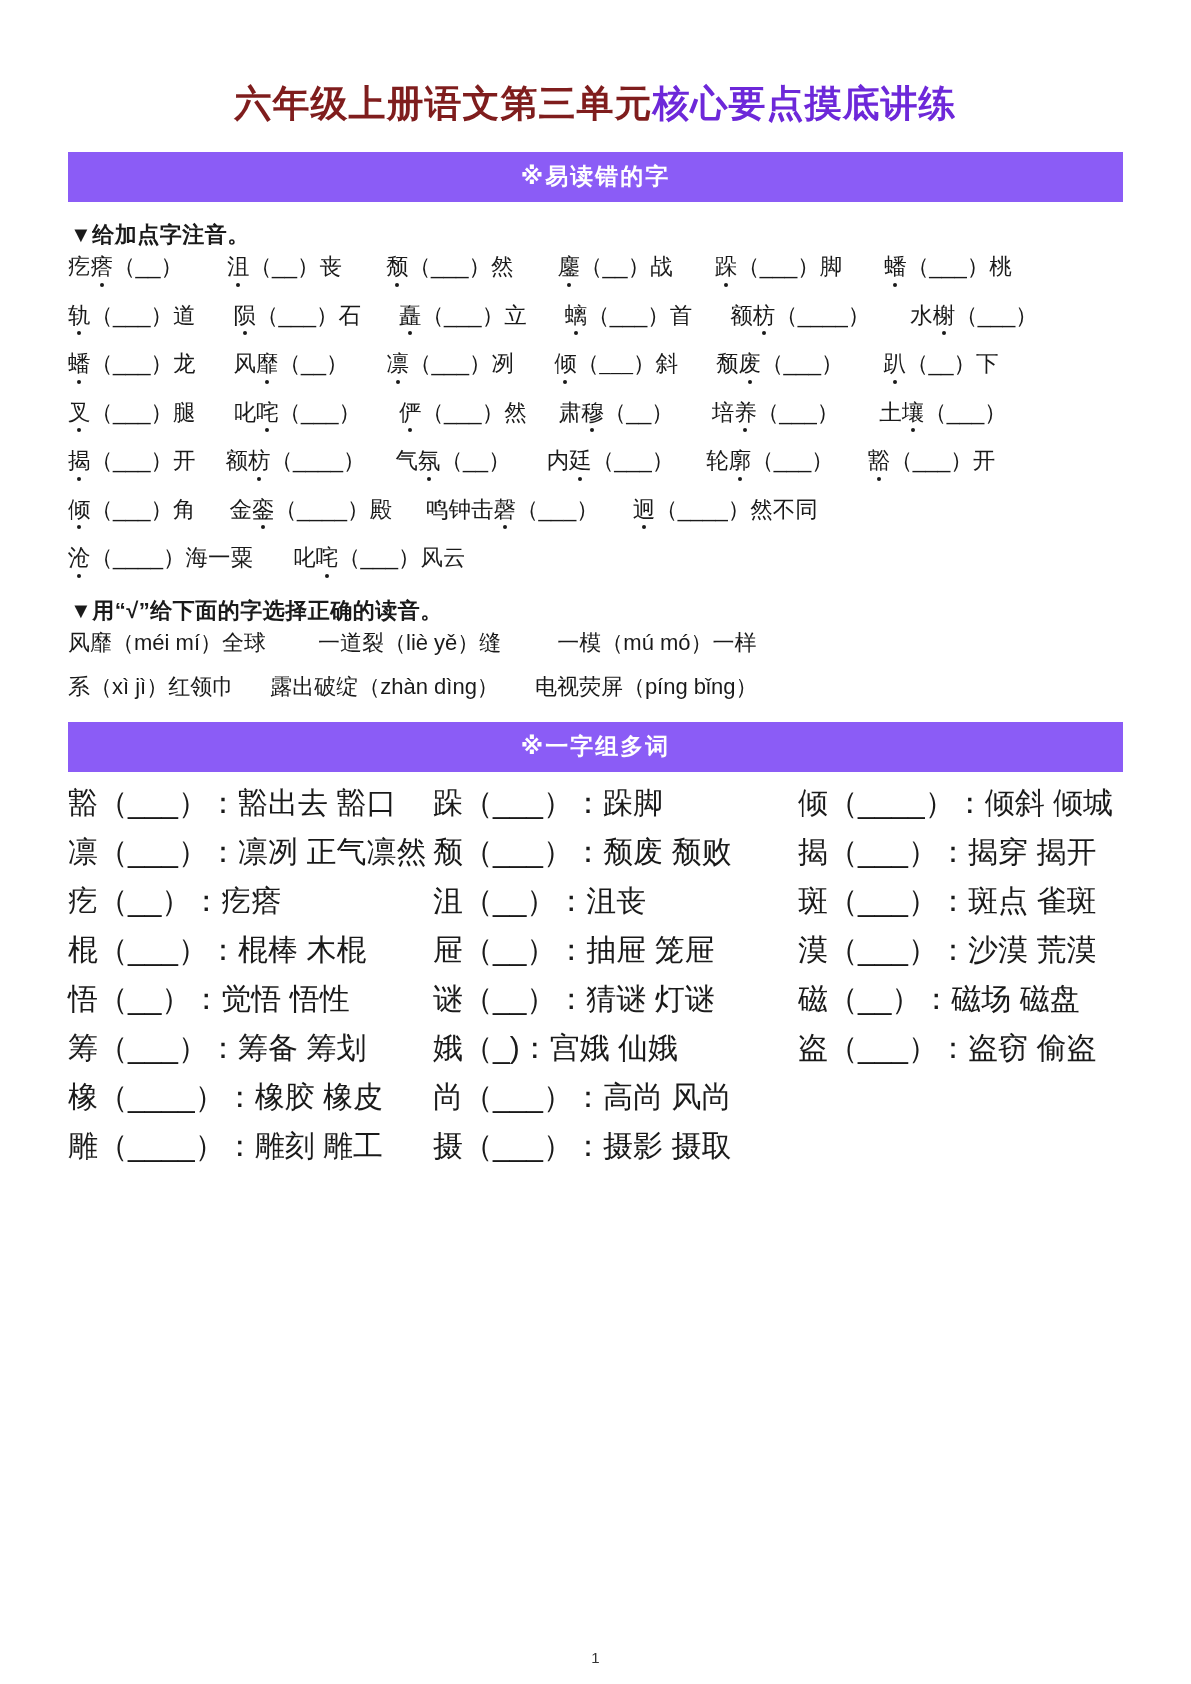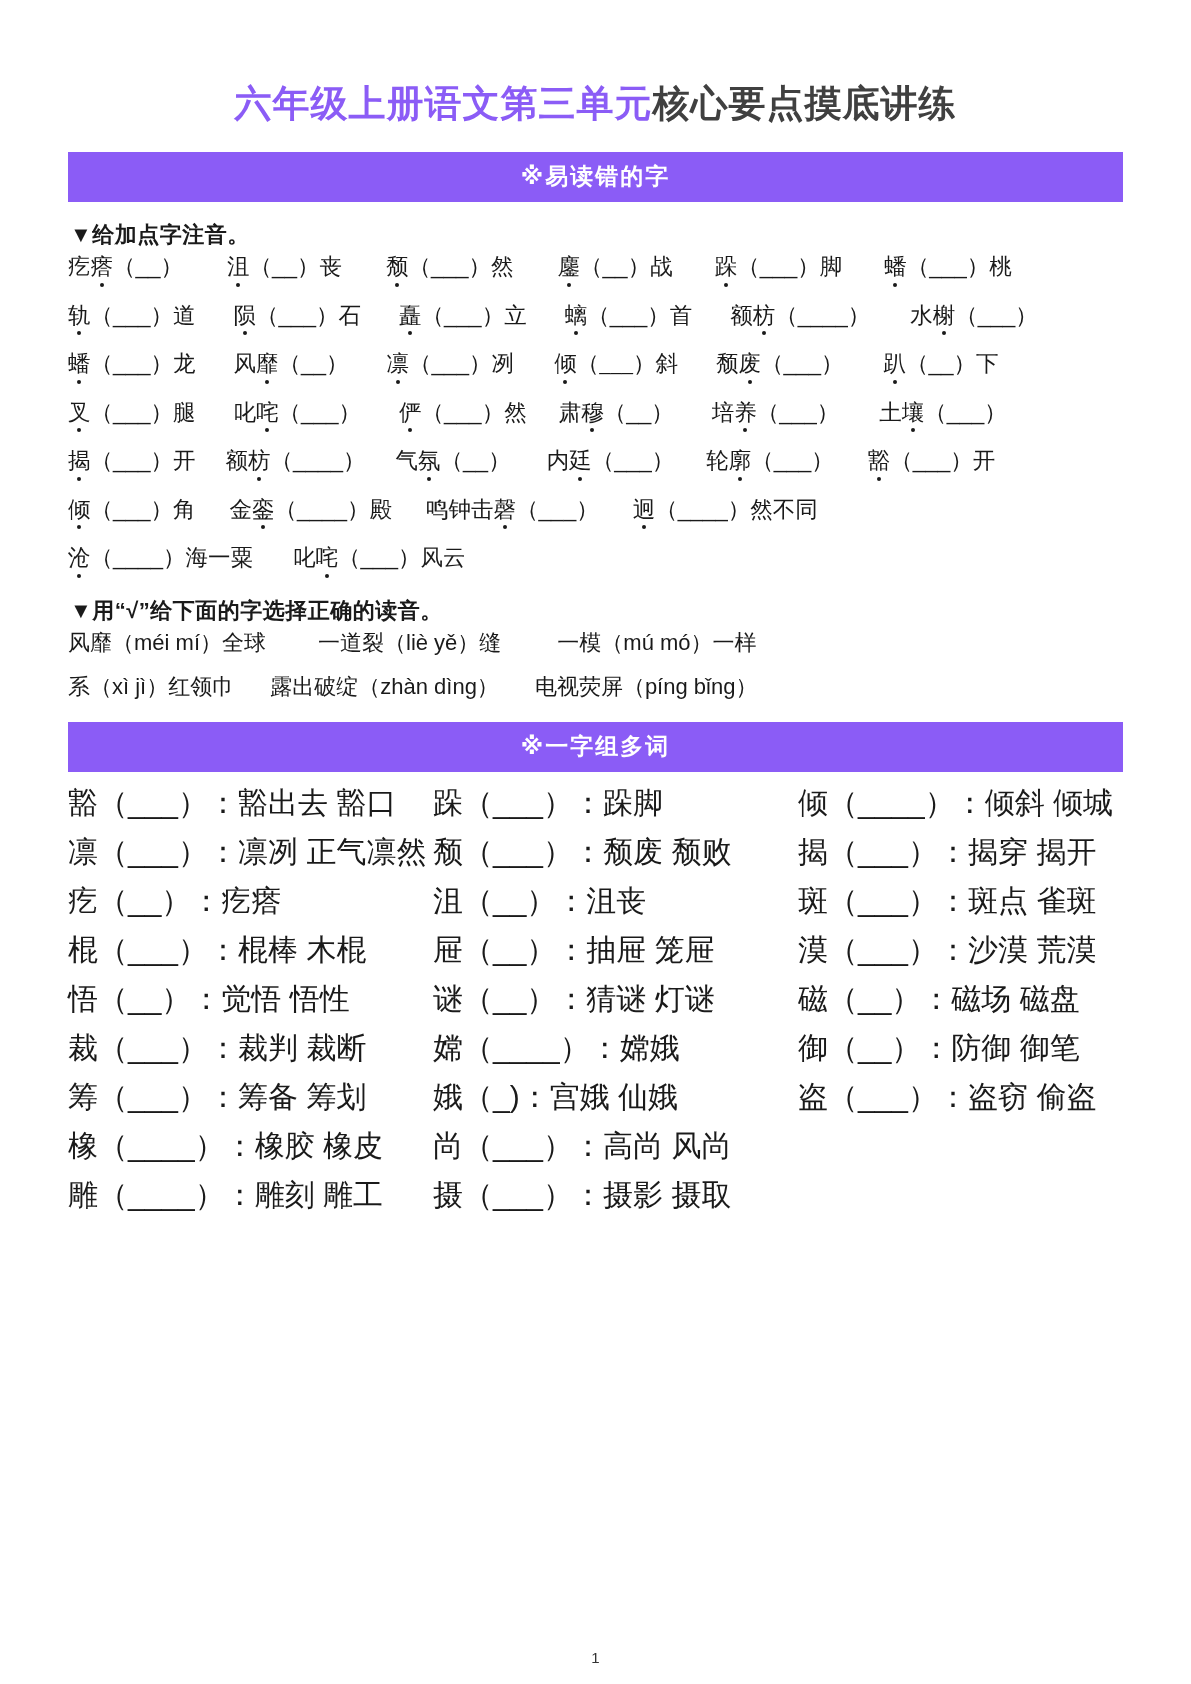--- a/index.html
+++ b/index.html
@@ -25,22 +25,22 @@
   
   .doc-title {
     text-align: center;
     font-size: 37px;
     font-weight: bold;
     letter-spacing: 1px;
     margin: 18px 0 0 0;
     line-height: 1.3;
     white-space: nowrap;
   }
-  .doc-title .black { color: #8b5cf6; }
-  .doc-title .red { color: #404040; }
+  .doc-title .black { color: #7f1d1d; }
+  .doc-title .red { color: #6d28d9; }
 
   
   .section-bar {
     background: #8b5cf6;
     color: #ffffff;
     text-align: center;
     font-size: 23px;
     font-weight: bold;
     letter-spacing: 2px;
     padding: 9px 0 10px 0;
@@ -221,25 +221,20 @@
         <div class="c1">棍（___）：棍棒   木棍</div>
         <div class="c2">屉（__）：抽屉   笼屉</div>
         <div class="c3">漠（___）：沙漠   荒漠</div>
       </div>
       <div class="grow">
         <div class="c1">悟（__）：觉悟   悟性</div>
         <div class="c2">谜（__）：猜谜   灯谜</div>
         <div class="c3">磁（__）：磁场   磁盘</div>
       </div>
       <div class="grow">
-        <div class="c1">裁（___）：裁判   裁断</div>
-        <div class="c2">嫦（____）：嫦娥</div>
-        <div class="c3">御（__）：防御   御笔</div>
-      </div>
-      <div class="grow">
         <div class="c1">筹（___）：筹备   筹划</div>
         <div class="c2">娥（_)：宫娥    仙娥</div>
         <div class="c3">盗（___）：盗窃   偷盗</div>
       </div>
       <div class="grow">
         <div class="c1">橡（____）：橡胶   橡皮</div>
         <div class="c2">尚（___）：高尚   风尚</div>
         <div class="c3"></div>
       </div>
       <div class="grow">

